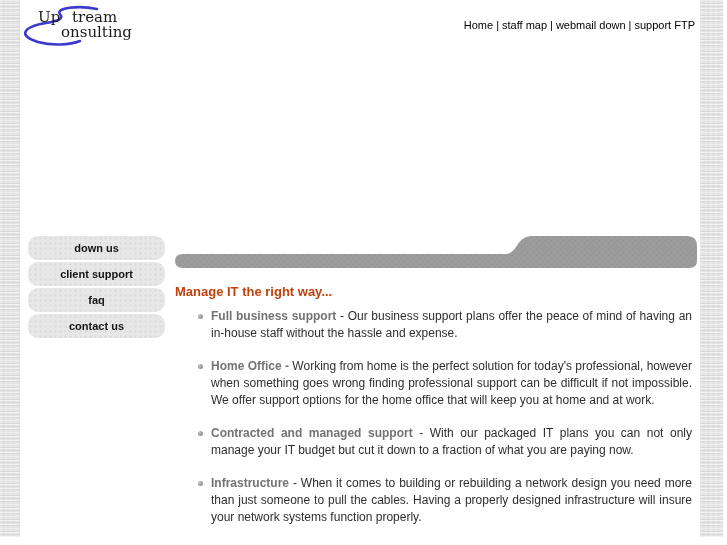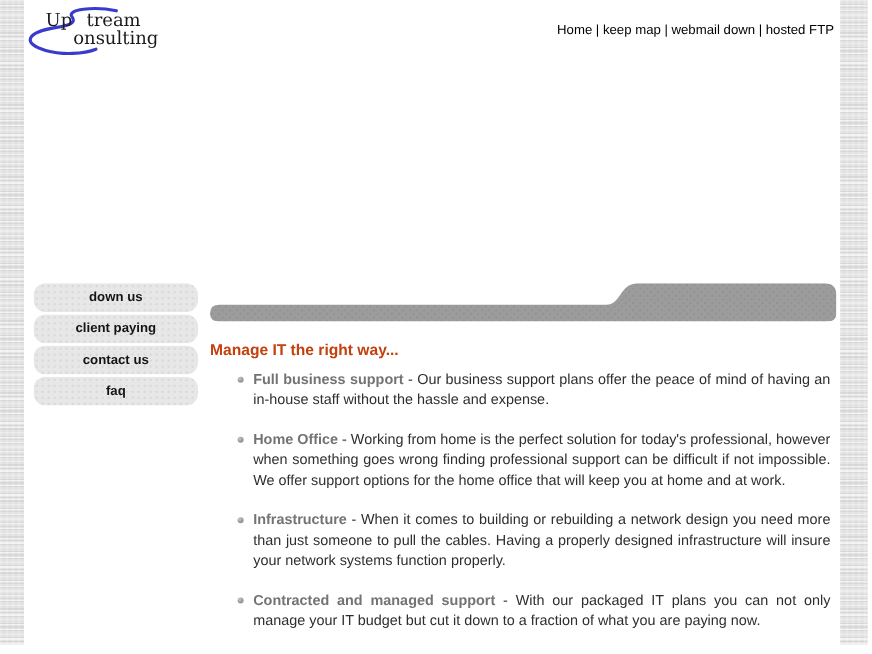--- a/index.html
+++ b/index.html
@@ -69,28 +69,28 @@
   <div class="logo">
     <svg class="logo-svg" width="145" height="50" viewBox="0 0 145 50">
       <path d="M 82 7 C 63 3 40 6 45 12 C 49 17 43 19 31 21 C 7 25 3 34 23 40 C 37 44 55 43 65 39" fill="none" stroke="#3a3acd" stroke-width="2.6" stroke-linecap="round"></path>
     </svg>
     <span class="logo-word logo-up">Up</span>
     <span class="logo-word logo-tream">tream</span>
     <span class="logo-word logo-onsulting">onsulting</span>
   </div>
 
   <nav class="topnav">
-    <a>Home</a><span class="sep">|</span><a>keep map</a><span class="sep">|</span><a>webmail down</a><span class="sep">|</span><a>hosted FTP</a>
+    <a>Home</a><span class="sep">|</span><a>staff map</a><span class="sep">|</span><a>webmail down</a><span class="sep">|</span><a>support FTP</a>
   </nav>
 
   <aside class="sidebar">
     <div class="side-btn">down us</div>
-    <div class="side-btn">client paying</div>
+    <div class="side-btn">client support</div>
+    <div class="side-btn">faq</div>
     <div class="side-btn">contact us</div>
-    <div class="side-btn">faq</div>
   </aside>
 
   <div class="tabbar">
     <svg width="522" height="32" viewBox="0 0 522 32">
       <defs>
         <pattern id="barDots" width="6" height="6" patternUnits="userSpaceOnUse">
           <rect width="6" height="6" fill="#9c9c9c"></rect>
           <circle cx="1.5" cy="1.5" r="0.9" fill="#929292"></circle>
           <circle cx="4.5" cy="4.5" r="0.9" fill="#929292"></circle>
         </pattern>
@@ -103,20 +103,20 @@
   <h1 class="heading">Manage IT the right way...</h1>
 
   <ul class="bullets">
     <li>
       <span class="dot"></span><span class="lead">Full business support</span><span> - Our business support plans offer the peace of mind of having an in-house staff without the hassle and expense.</span>
     </li>
     <li>
       <span class="dot"></span><span class="lead">Home Office -</span><span> Working from home is the perfect solution for today's professional, however when something goes wrong finding professional support can be difficult if not impossible.  We offer support options for the home office that will keep you at home and at work.</span>
     </li>
     <li>
-      <span class="dot"></span><span class="lead">Infrastructure</span><span> - When it comes to building or rebuilding a network design you need more than just someone to pull the cables.  Having a properly designed infrastructure will insure your network systems function properly.</span>
+      <span class="dot"></span><span class="lead">Contracted and managed support</span><span> - With our packaged IT plans you can not only manage your IT budget but cut it down to a fraction of what you are paying now.</span>
     </li>
     <li>
-      <span class="dot"></span><span class="lead">Contracted and managed support</span><span> - With our packaged IT plans you can not only manage your IT budget but cut it down to a fraction of what you are paying now.</span>
+      <span class="dot"></span><span class="lead">Infrastructure</span><span> - When it comes to building or rebuilding a network design you need more than just someone to pull the cables.  Having a properly designed infrastructure will insure your network systems function properly.</span>
     </li>
   </ul>
 
 </div>
 
 </body></html>

